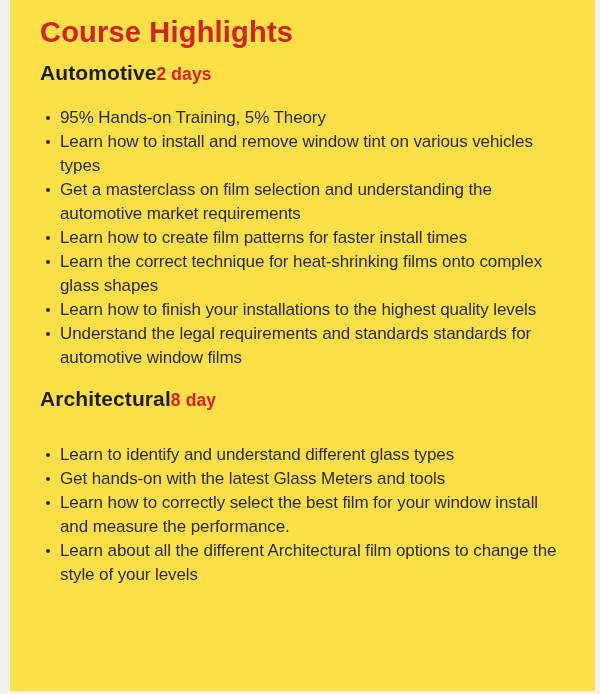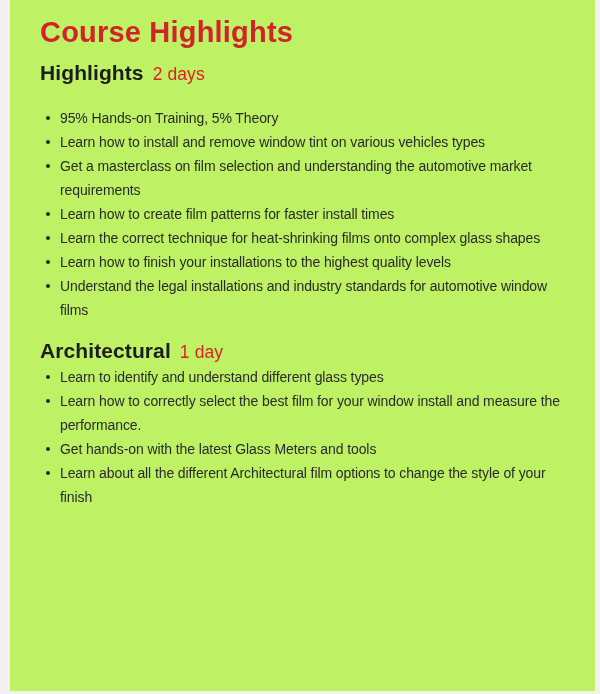--- a/index.html
+++ b/index.html
@@ -6,21 +6,21 @@
   body {
     width:600px; height:694px;
     background:#f2f1ed;
     font-family:"Liberation Sans", sans-serif;
     position:relative;
     overflow:hidden;
   }
   .card {
     position:absolute;
     left:10px; right:5px; top:0; bottom:3px;
-    background:#bef264;
+    background:#fde047;
     box-sizing:border-box;
     padding:16px 0 0 30px;
   }
   h1.page-title {
     margin:0;
     font-size:29px;
     line-height:32px;
     font-weight:bold;
     color:#d2232a;
     letter-spacing:0.2px;
@@ -29,35 +29,34 @@
     margin:12px 0 0;
     font-size:21px;
     line-height:25px;
     font-weight:bold;
     color:#1d1d1f;
     letter-spacing:0.1px;
   }
   h2.section-heading .duration {
     font-size:17.5px;
     color:#e01e25;
-    margin-left:9px;
-    font-weight:normal;
+    font-weight:bold;
   }
   h2.section-heading.second { margin-top:16px; }
   ul.bullets {
     list-style:none;
     margin:19px 0 0;
     padding:0;
   }
-  ul.bullets.second { margin-top:0; }
+  ul.bullets.second { margin-top:30px; }
   ul.bullets li {
     position:relative;
     padding-left:20px;
     max-width:502px;
-    font-size:14px;
+    font-size:17px;
     line-height:24px;
     color:#2a2a2a;
     letter-spacing:-0.1px;
   }
   ul.bullets li::before {
     content:"";
     position:absolute;
     left:6px; top:10px;
     width:4px; height:4px;
     border-radius:50%;
@@ -65,37 +64,37 @@
   }
 </style>
 </head>
 <body>
 
 <div class="card">
 
   <h1 class="page-title">Course Highlights</h1>
 
   <h2 class="section-heading">
-    <span>Highlights</span><span class="duration">2 days</span>
+    <span>Automotive</span><span class="duration">2 days</span>
   </h2>
 
   <ul class="bullets">
     <li>95% Hands-on Training, 5% Theory</li>
     <li>Learn how to install and remove window tint on various vehicles types</li>
     <li>Get a masterclass on film selection and understanding the automotive market requirements</li>
     <li>Learn how to create film patterns for faster install times</li>
     <li>Learn the correct technique for heat-shrinking films onto complex glass shapes</li>
     <li>Learn how to finish your installations to the highest quality levels</li>
-    <li>Understand the legal installations and industry standards for automotive window films</li>
+    <li>Understand the legal requirements and standards standards for automotive window films</li>
   </ul>
 
   <h2 class="section-heading second">
-    <span>Architectural</span><span class="duration">1 day</span>
+    <span>Architectural</span><span class="duration">8 day</span>
   </h2>
 
   <ul class="bullets second">
     <li>Learn to identify and understand different glass types</li>
+    <li>Get hands-on with the latest Glass Meters and tools</li>
     <li>Learn how to correctly select the best film for your window install and measure the performance.</li>
-    <li>Get hands-on with the latest Glass Meters and tools</li>
-    <li>Learn about all the different Architectural film options to change the style of your finish</li>
+    <li>Learn about all the different Architectural film options to change the style of your levels</li>
   </ul>
 
 </div>
 
 </body></html>

